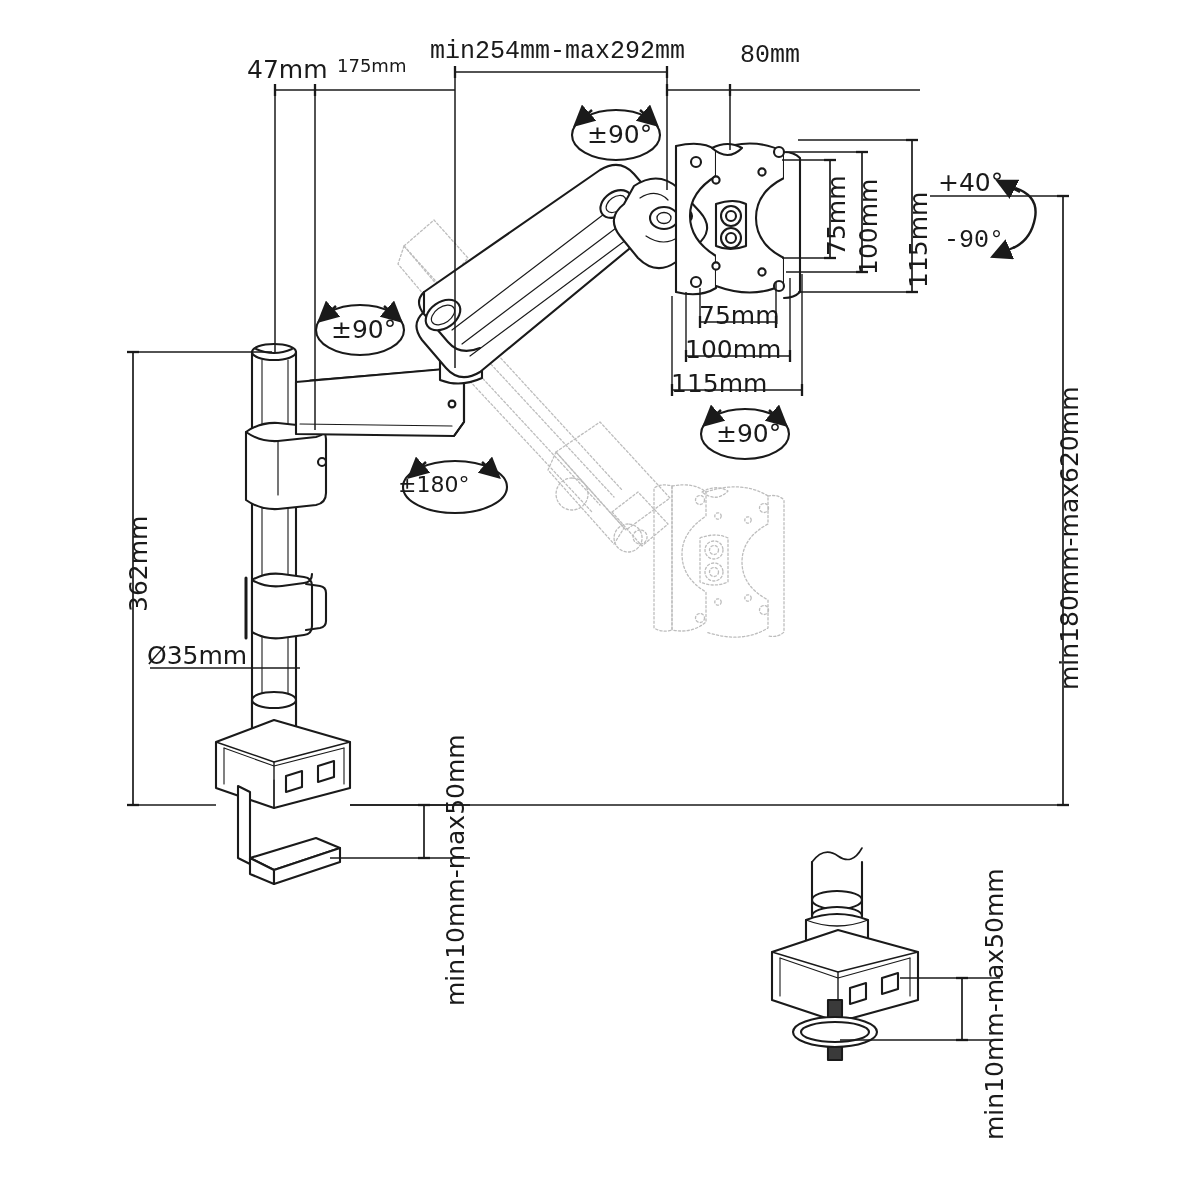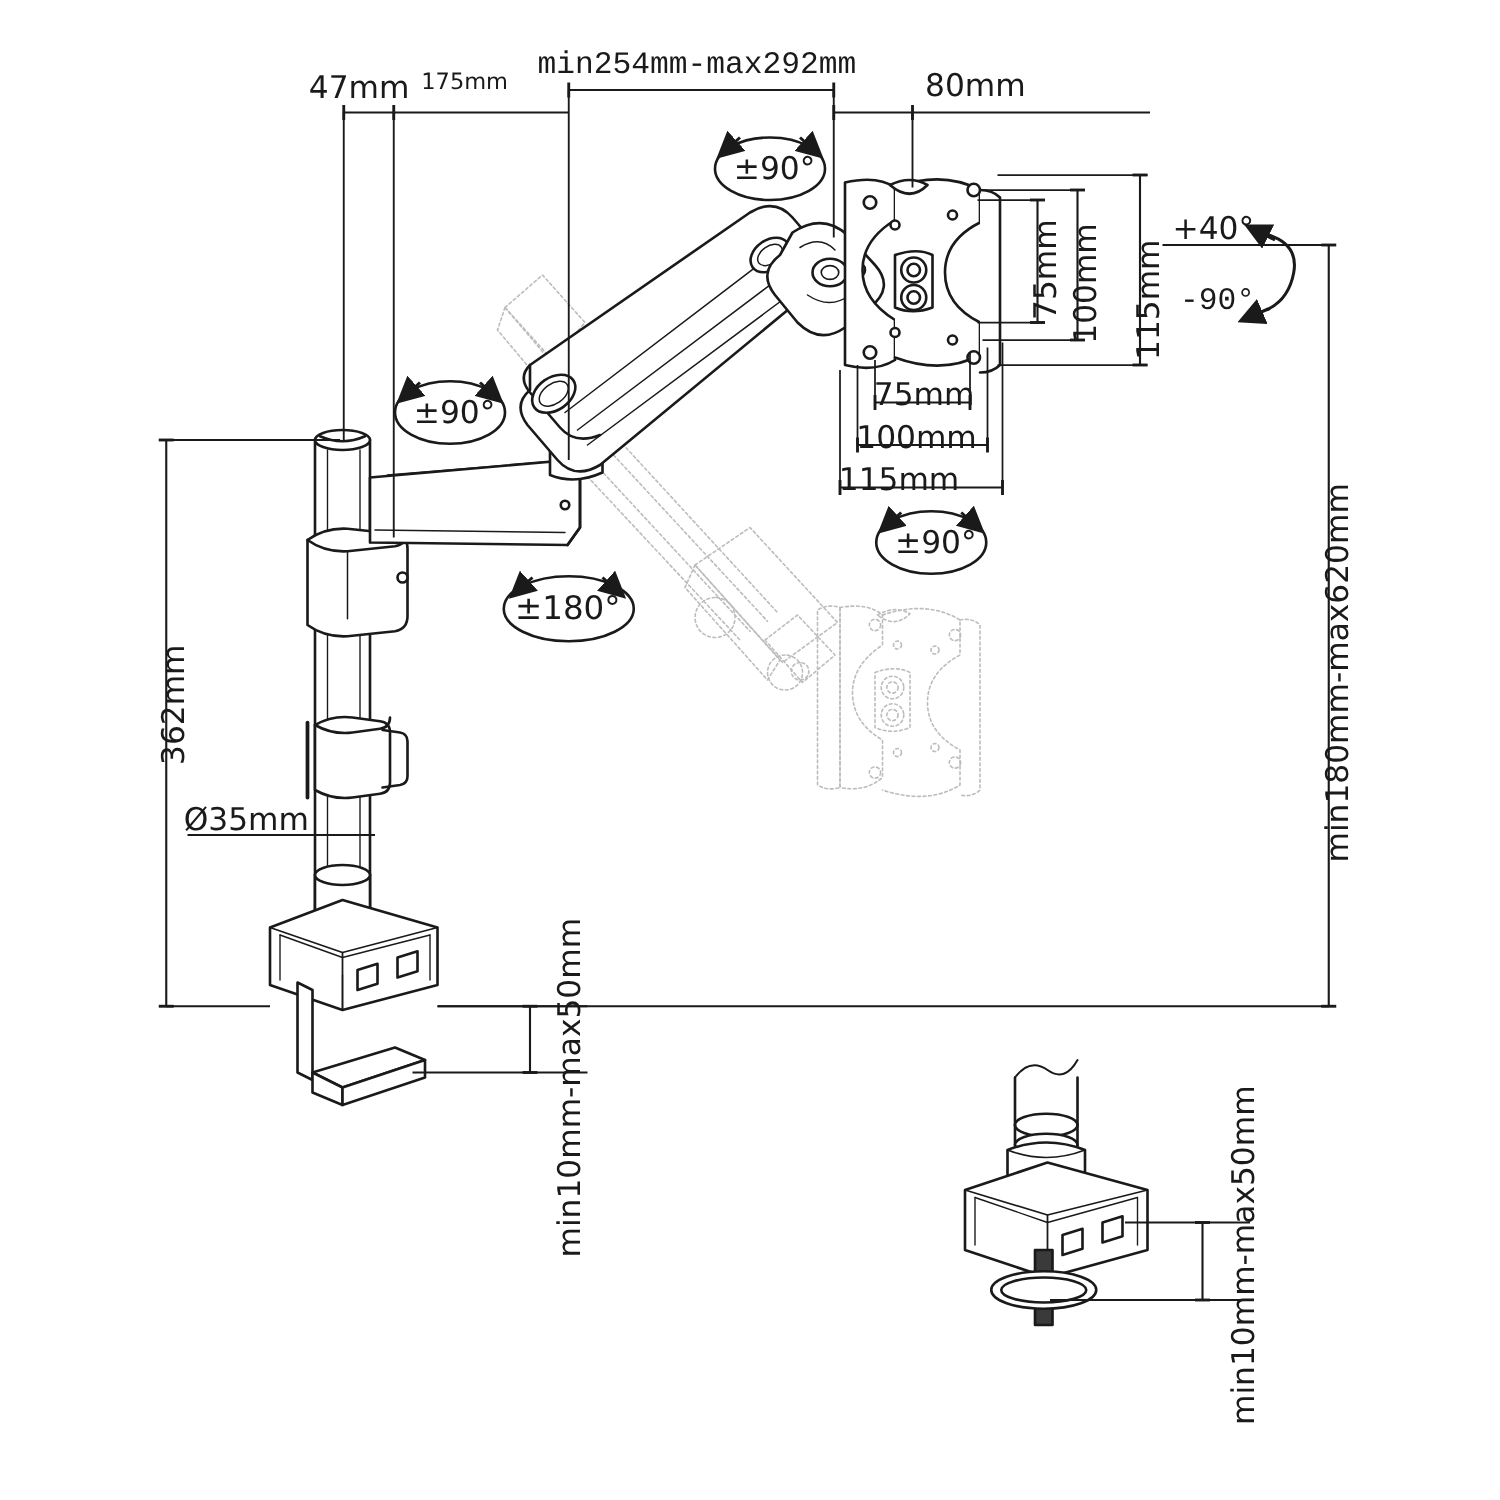--- a/index.html
+++ b/index.html
@@ -328,21 +328,21 @@
 
     <path d="M1015 188 q24 8 20 30 q-4 22 -22 30" stroke-width="2.4"></path>
     <path d="M1020 192 L1006 185" marker-end="url(#arw)" stroke-width="2.4"></path>
     <path d="M1015 247 L1001 253" marker-end="url(#arw)" stroke-width="2.4"></path>
   </g>
 </svg>
 
 <div class="lbl" style="left:247px;top:57px;font-size:25px;">47mm</div>
 <div class="lbl" style="left:337px;top:57px;font-size:18px;">175mm</div>
 <div class="lbl" style="left:430px;top:39px;font-size:25px;font-family:Liberation Mono, monospace;">min254mm-max292mm</div>
-<div class="lbl" style="left:740px;top:56px;font-size:25px;">80mm</div>
+<div class="lbl" style="left:740px;top:43px;font-size:25px;font-family:Liberation Mono, monospace;">80mm</div>
 
 <div class="lbl vert" style="left:126px;top:612px;font-size:25px;transform:rotate(-90deg);">362mm</div>
 
 <div class="lbl" style="left:147px;top:643px;font-size:25px;text-align:center;">Ø35mm</div>
 
 <div class="lbl vert" style="left:443px;top:1006px;font-size:25px;transform:rotate(-90deg);">min10mm-max50mm</div>
 
 <div class="lbl vert" style="left:1057px;top:690px;font-size:25px;transform:rotate(-90deg);">min180mm-max620mm</div>
 
 <div class="lbl vert" style="left:982px;top:1140px;font-size:25px;transform:rotate(-90deg);">min10mm-max50mm</div>
@@ -350,18 +350,18 @@
 <div class="lbl vert" style="left:824px;top:256px;font-size:25px;transform:rotate(-90deg);">75mm</div>
 <div class="lbl vert" style="left:856px;top:275px;font-size:25px;transform:rotate(-90deg);">100mm</div>
 <div class="lbl vert" style="left:906px;top:288px;font-size:25px;transform:rotate(-90deg);">115mm</div>
 
 <div class="lbl" style="left:699px;top:303px;font-size:25px;">75mm</div>
 <div class="lbl" style="left:685px;top:337px;font-size:25px;">100mm</div>
 <div class="lbl" style="left:671px;top:371px;font-size:25px;">115mm</div>
 
 <div class="lbl" style="left:587px;top:122px;font-size:25px;">±90°</div>
 <div class="lbl" style="left:331px;top:317px;font-size:25px;">±90°</div>
-<div class="lbl" style="left:412px;top:474px;font-size:26px;">±180°</div>
+<div class="lbl" style="left:398px;top:474px;font-size:22px;">±180°</div>
 <div class="lbl" style="left:716px;top:421px;font-size:25px;">±90°</div>
 <div class="lbl" style="left:938px;top:170px;font-size:25px;">+40°</div>
 <div class="lbl" style="left:944px;top:228px;font-size:25px;font-family:Liberation Mono, monospace;">-90°</div>
 
 </div>
 
 </body></html>

